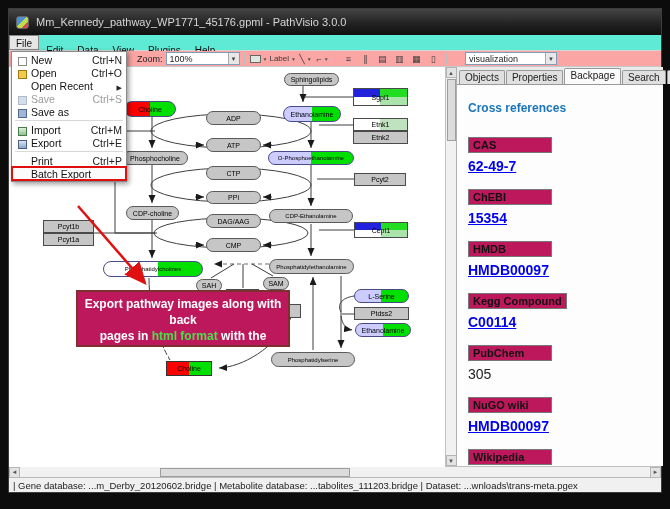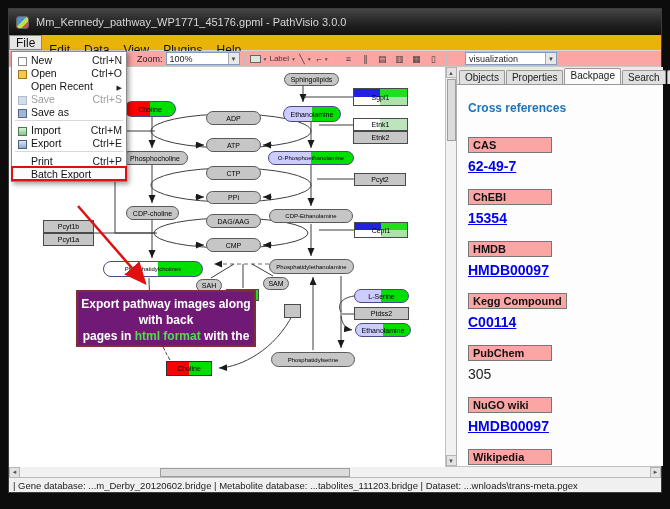--- a/index.html
+++ b/index.html
@@ -20,22 +20,22 @@
     display:flex; align-items:center; padding-left:7px; flex:0 0 26px;
   }
   .app-icon {
     width:13px; height:13px; border-radius:3px; margin-right:7px;
     background:linear-gradient(135deg,#4f8fd4 0 45%,#bde04a 45% 70%,#d44f4f 70%);
     border:1px solid #666;
   }
   .titlebar .title { color:#d6d6d6; font-size:11px; }
   
   .menubar {
-    height:16px; background:#eab308; border-bottom:1px solid #d6d6d6;
-    display:flex; align-items:center; font-size:12px; color:#111; flex:0 0 16px;
+    height:16px; background:#5eead4; border-bottom:1px solid #d6d6d6;
+    display:flex; align-items:center; font-size:10px; color:#111; flex:0 0 16px;
   }
   .menubar .menu { padding:8px 7px; height:15px; line-height:15px; }
   .menubar .menu.open { border:1px solid #888; background:#e6e6e6; padding:0 6px; }
   
   .toolbar {
     height:16px; background:#fca5a5; border-bottom:1px solid #c8c8c8;
     display:flex; align-items:center; font-size:10px; color:#222; flex:0 0 16px;
   }
   .toolbar .zlabel { margin-left:128px; margin-right:3px; font-size:9px; }
   .combo {
@@ -83,22 +83,22 @@
   .split-wpg { background:linear-gradient(to right,#ffffff 50%,#bfe2bf 50%); }
   .gene-quad {
     background-image:linear-gradient(to right,#2222dd 50%,#22dd22 50%),
                      linear-gradient(to right,#ffffff 50%,#aae4aa 50%);
     background-size:100% 50%,100% 50%;
     background-position:top,bottom; background-repeat:no-repeat;
   }
   .split-bg2 { background:linear-gradient(to right,#2222dd 45%,#22dd22 45%); }
   
   .callout {
-    position:absolute; left:67px; top:223px; width:180px; height:57px;
-    background:#701a75; border:2px solid #7e2f2f; color:#fff; z-index:6;
+    position:absolute; left:67px; top:223px; width:214px; height:57px;
+    background:#be185d; border:2px solid #7e2f2f; color:#fff; z-index:6;
     font-size:12px; font-weight:bold; text-align:center; line-height:1.35; padding-top:4px;
   }
   .callout .hl { color:#4be04b; }
   
   .filemenu {
     position:absolute; left:2px; top:42px; width:116px; z-index:20;
     background:#ffffff; border:1px solid #8a8a8a; box-shadow:2px 2px 5px rgba(0,0,0,.4);
     font-size:10.5px; color:#111; padding:1px 0;
   }
   .fm-row { display:flex; align-items:flex-end; height:13px; padding:0 4px 0 3px; }
@@ -118,21 +118,21 @@
   .panel { width:207px; background:#f0f0f0; border-left:1px solid #b0b0b0; display:flex; flex-direction:column; }
   .tabs { display:flex; align-items:flex-end; height:17px; padding-left:2px; background:#eaeaea; }
   .tab {
     font-size:10px; padding:1px 5px; border:1px solid #999; border-bottom:none;
     background:#e0e0e0; margin-right:1px; border-radius:2px 2px 0 0; color:#222;
   }
   .tab.active { background:#fafafa; height:16px; }
   .panel-body { flex:1; background:#fdfdfd; border-top:1px solid #999; padding:8px 0 0 11px; overflow:hidden; }
   .xref-heading { color:#1b75bc; font-weight:bold; font-size:12px; margin:8px 0 20px; }
   .secbox {
-    display:inline-block; min-width:84px; border:1px solid #777; background:#fca5a5;
+    display:inline-block; min-width:84px; border:1px solid #777; background:#be185d;
     font-weight:bold; font-size:11px; padding:1px 4px; margin-bottom:5px; color:#111;
   }
   .secval { font-size:14px; margin-bottom:13px; }
   .secval a { color:#0000ee; font-weight:bold; }
   .secval.plain { color:#222; font-weight:normal; }
   
   .statusbar {
     height:15px; background:#f0f0f0; border-top:1px solid #b8b8b8;
     display:flex; align-items:center; font-size:9.5px; color:#222; padding-left:4px; flex:0 0 15px;
   }

